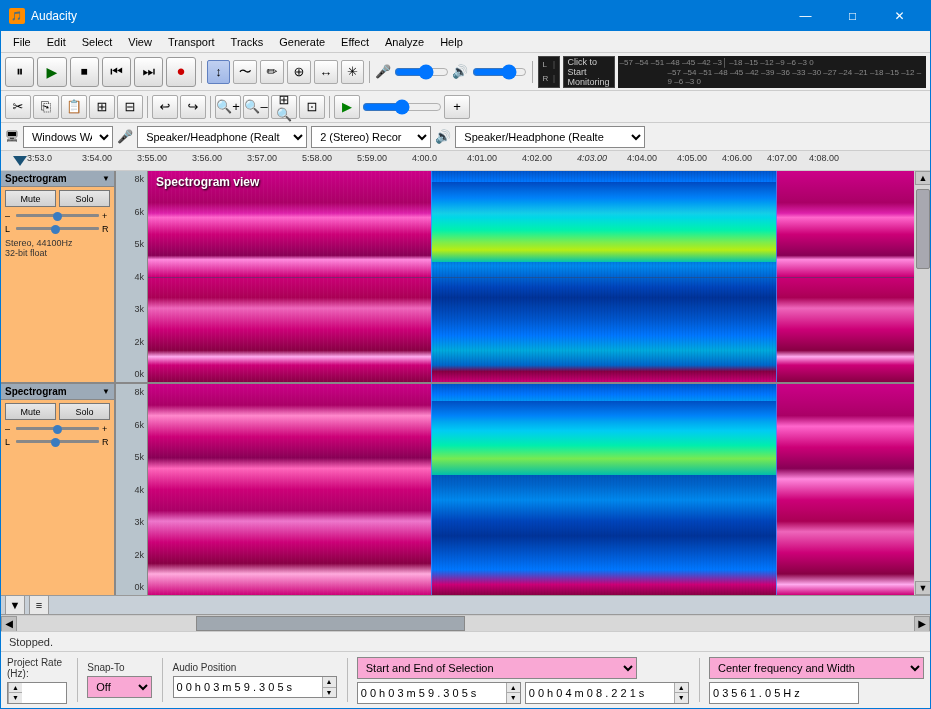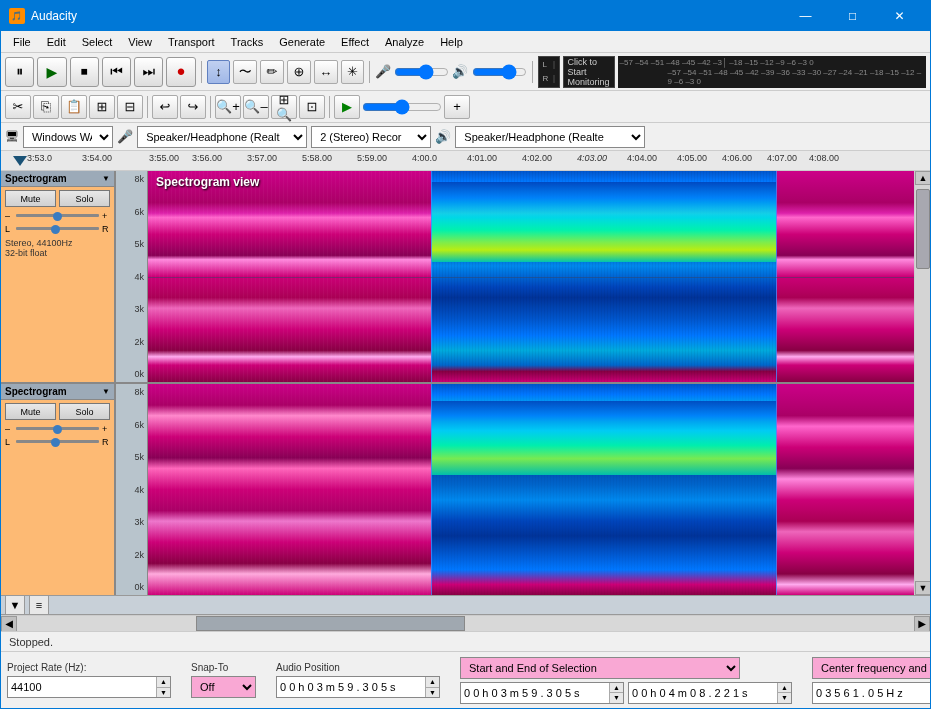--- a/index.html
+++ b/index.html
@@ -427,21 +427,21 @@
       <option>Speaker/Headphone (Realte</option>
     </select>
   </div>
 
   <div class="time-ruler" style="flex-shrink:0;">
     <div style="width:8px;display:flex;align-items:center;justify-content:center;flex-shrink:0;"></div>
     <div class="ruler-triangle"></div>
     <div class="ruler-scale">
       <span style="position:absolute;left:0px;font-size:9px;top:2px;">3:53.0</span>
       <span style="position:absolute;left:55px;font-size:9px;top:2px;">3:54.00</span>
-      <span style="position:absolute;left:122px;font-size:9px;top:2px;">3:55.00</span>
+      <span style="position:absolute;left:110px;font-size:9px;top:2px;">3:55.00</span>
       <span style="position:absolute;left:165px;font-size:9px;top:2px;">3:56.00</span>
       <span style="position:absolute;left:220px;font-size:9px;top:2px;">3:57.00</span>
       <span style="position:absolute;left:275px;font-size:9px;top:2px;">5:58.00</span>
       <span style="position:absolute;left:330px;font-size:9px;top:2px;">5:59.00</span>
       <span style="position:absolute;left:385px;font-size:9px;top:2px;">4:00.0</span>
       <span style="position:absolute;left:440px;font-size:9px;top:2px;">4:01.00</span>
       <span style="position:absolute;left:495px;font-size:9px;top:2px;">4:02.00</span>
       <span style="position:absolute;left:550px;font-size:9px;top:2px;font-style:italic;">4:03.00</span>
       <span style="position:absolute;left:600px;font-size:9px;top:2px;">4:04.00</span>
       <span style="position:absolute;left:650px;font-size:9px;top:2px;">4:05.00</span>
@@ -673,21 +673,20 @@
   <div class="status-bar">
     <span>Stopped.</span>
   </div>
 
   <div class="bottom-bar">
 
     <div class="bb-section">
       <span class="bb-label">Project Rate (Hz):</span>
       <div class="bb-row">
         <div class="bb-input">
-          <input class="bb-input-text" type="text" value="44100" style="">
           <div class="bb-spinners">
             <div class="bb-spin-up">▲</div>
             <div class="bb-spin-dn">▼</div>
           </div>
         </div>
       </div>
     </div>
 
     <div class="divider-v"></div>
 

